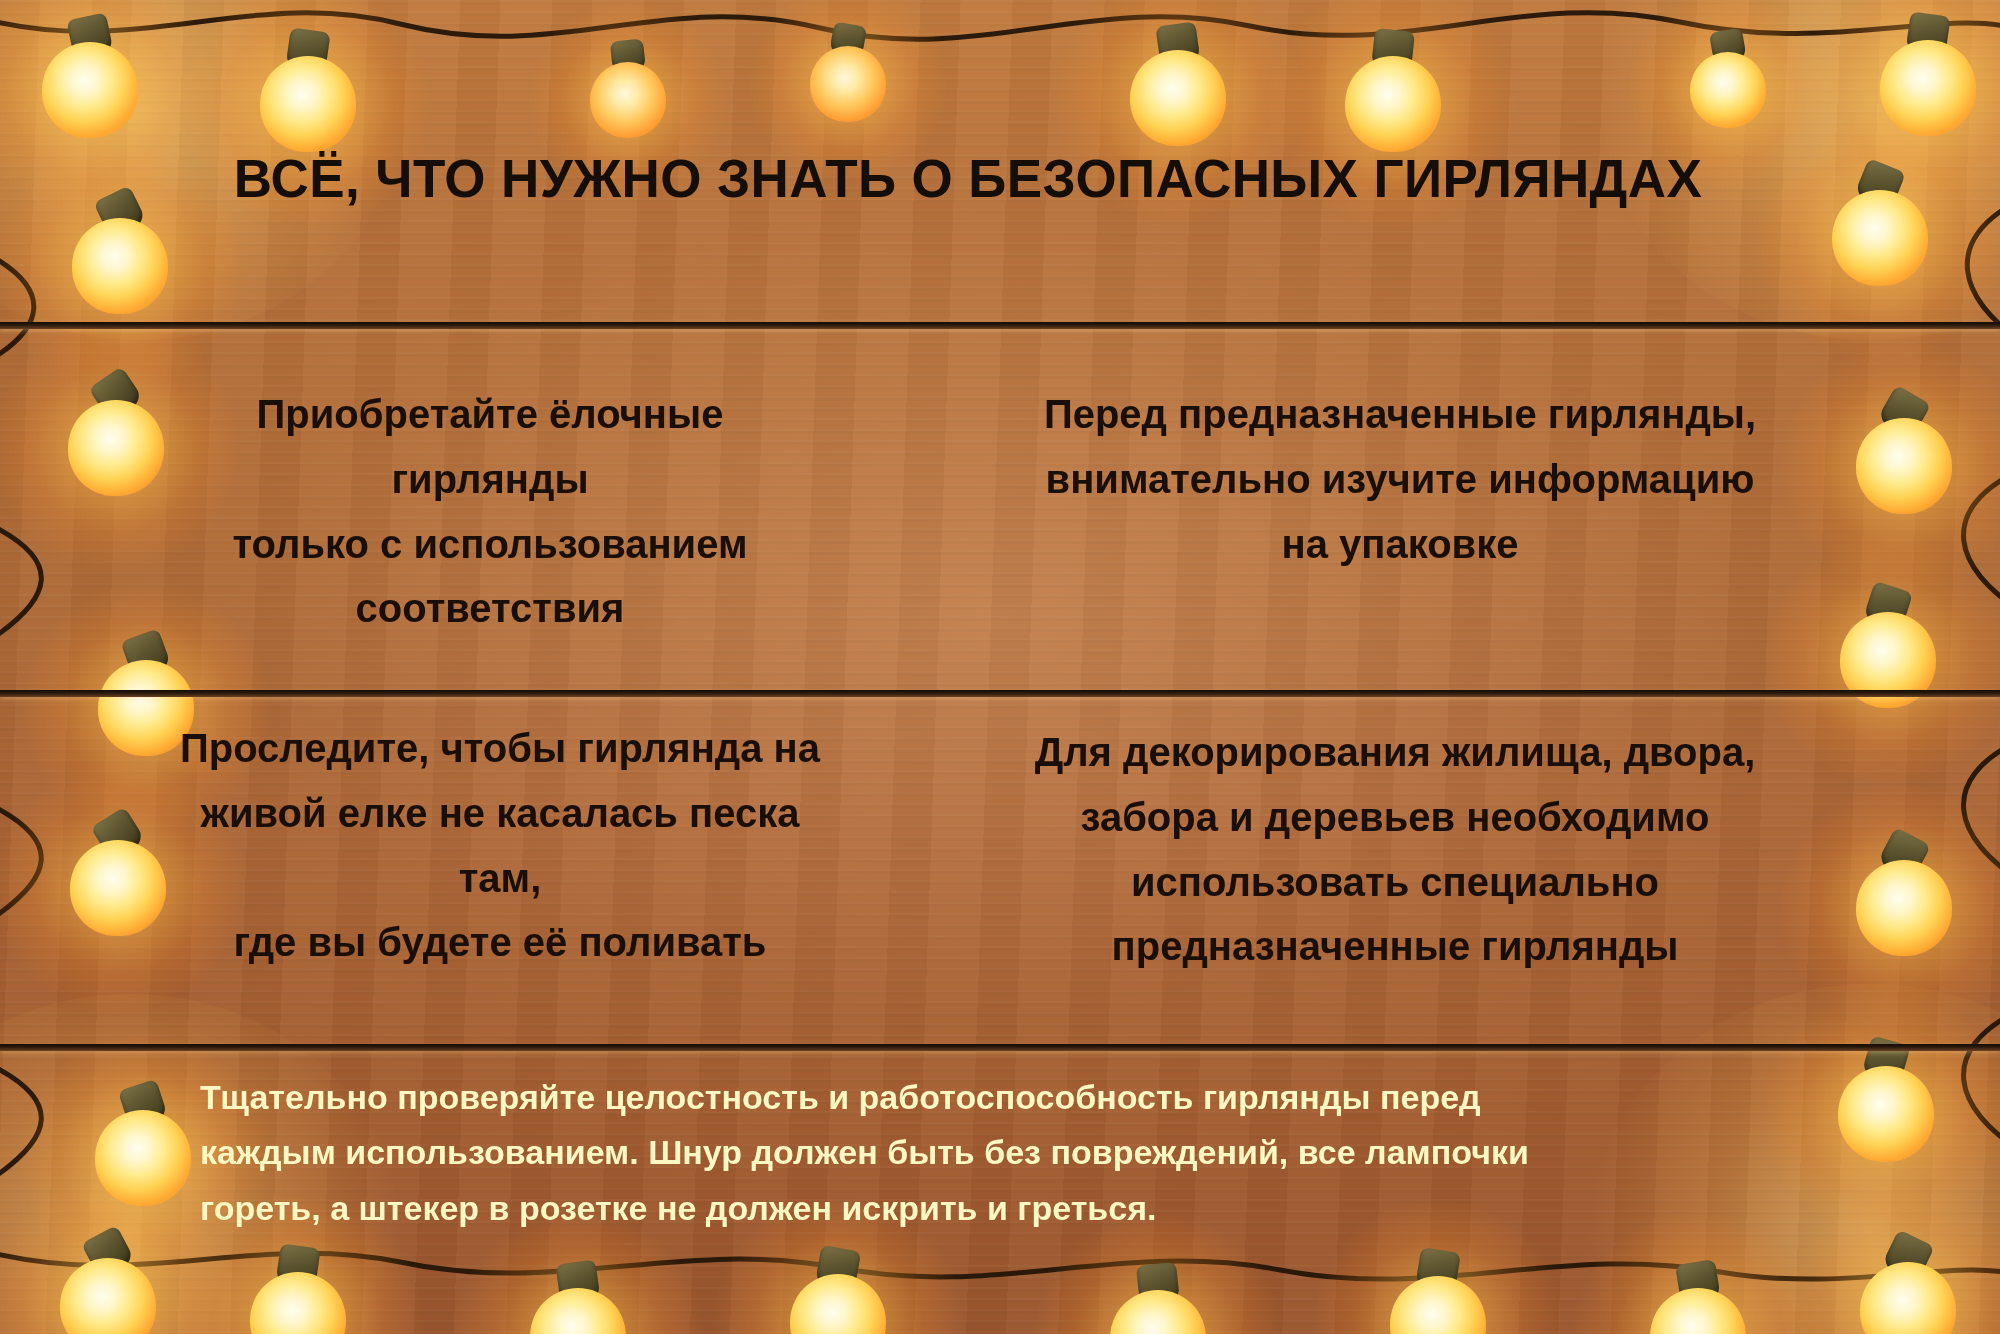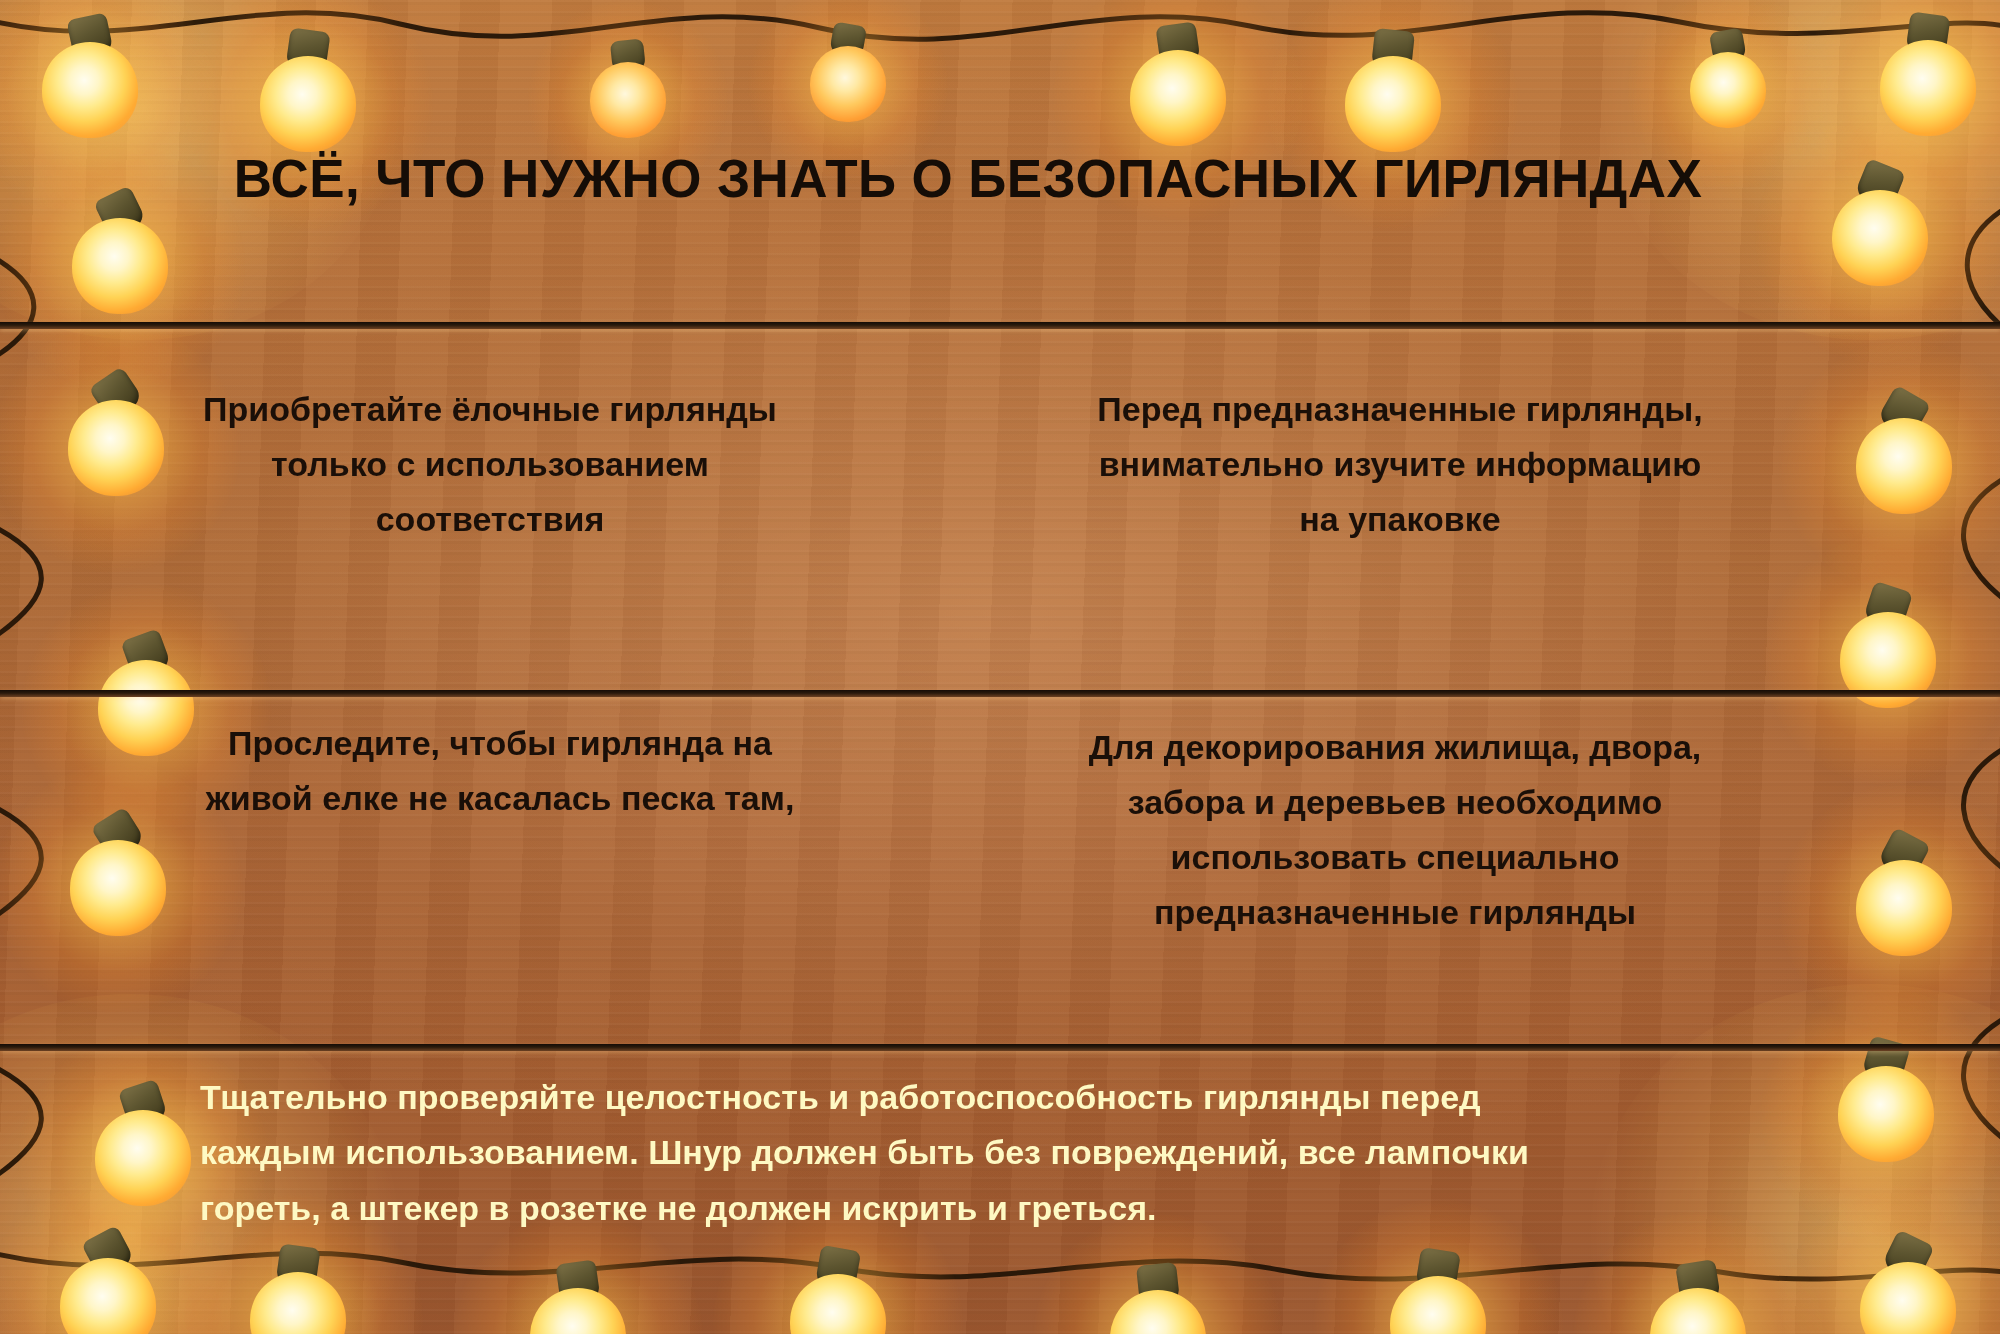--- a/index.html
+++ b/index.html
@@ -53,21 +53,21 @@
     text-align:center;
     font-size:53px; font-weight:bold;
     letter-spacing:.4px;
     color:#150d07;
     white-space:nowrap;
   }
 
   .cell{
     position:absolute;
     text-align:center;
-    font-size:34px;
+    font-size:40px;
     font-weight:bold;
     line-height:1.62;
     color:#1a0f08;
   }
   .cell .ln { display:block; }
 
   #c1 { top:382px;  left:170px; width:640px; }
   #c2 { top:382px;  left:1030px; width:740px; }
   #c3 { top:716px;  left:175px; width:650px; }
   #c4 { top:720px;  left:1020px; width:750px; }
@@ -292,20 +292,21 @@
 
   <div class="cell" id="c2">
     <span class="ln">Перед предназначенные гирлянды,</span>
     <span class="ln">внимательно изучите информацию</span>
     <span class="ln">на упаковке</span>
   </div>
 
   <div class="cell" id="c3">
     <span class="ln">Проследите, чтобы гирлянда на</span>
     <span class="ln">живой елке  не касалась песка там,</span>
+    <span class="ln">где вы будете её поливать</span>
   </div>
 
   <div class="cell" id="c4">
     <span class="ln">Для декорирования жилища, двора,</span>
     <span class="ln">забора и деревьев необходимо</span>
     <span class="ln">использовать специально</span>
     <span class="ln">предназначенные гирлянды</span>
   </div>
 
   <div id="c5">

